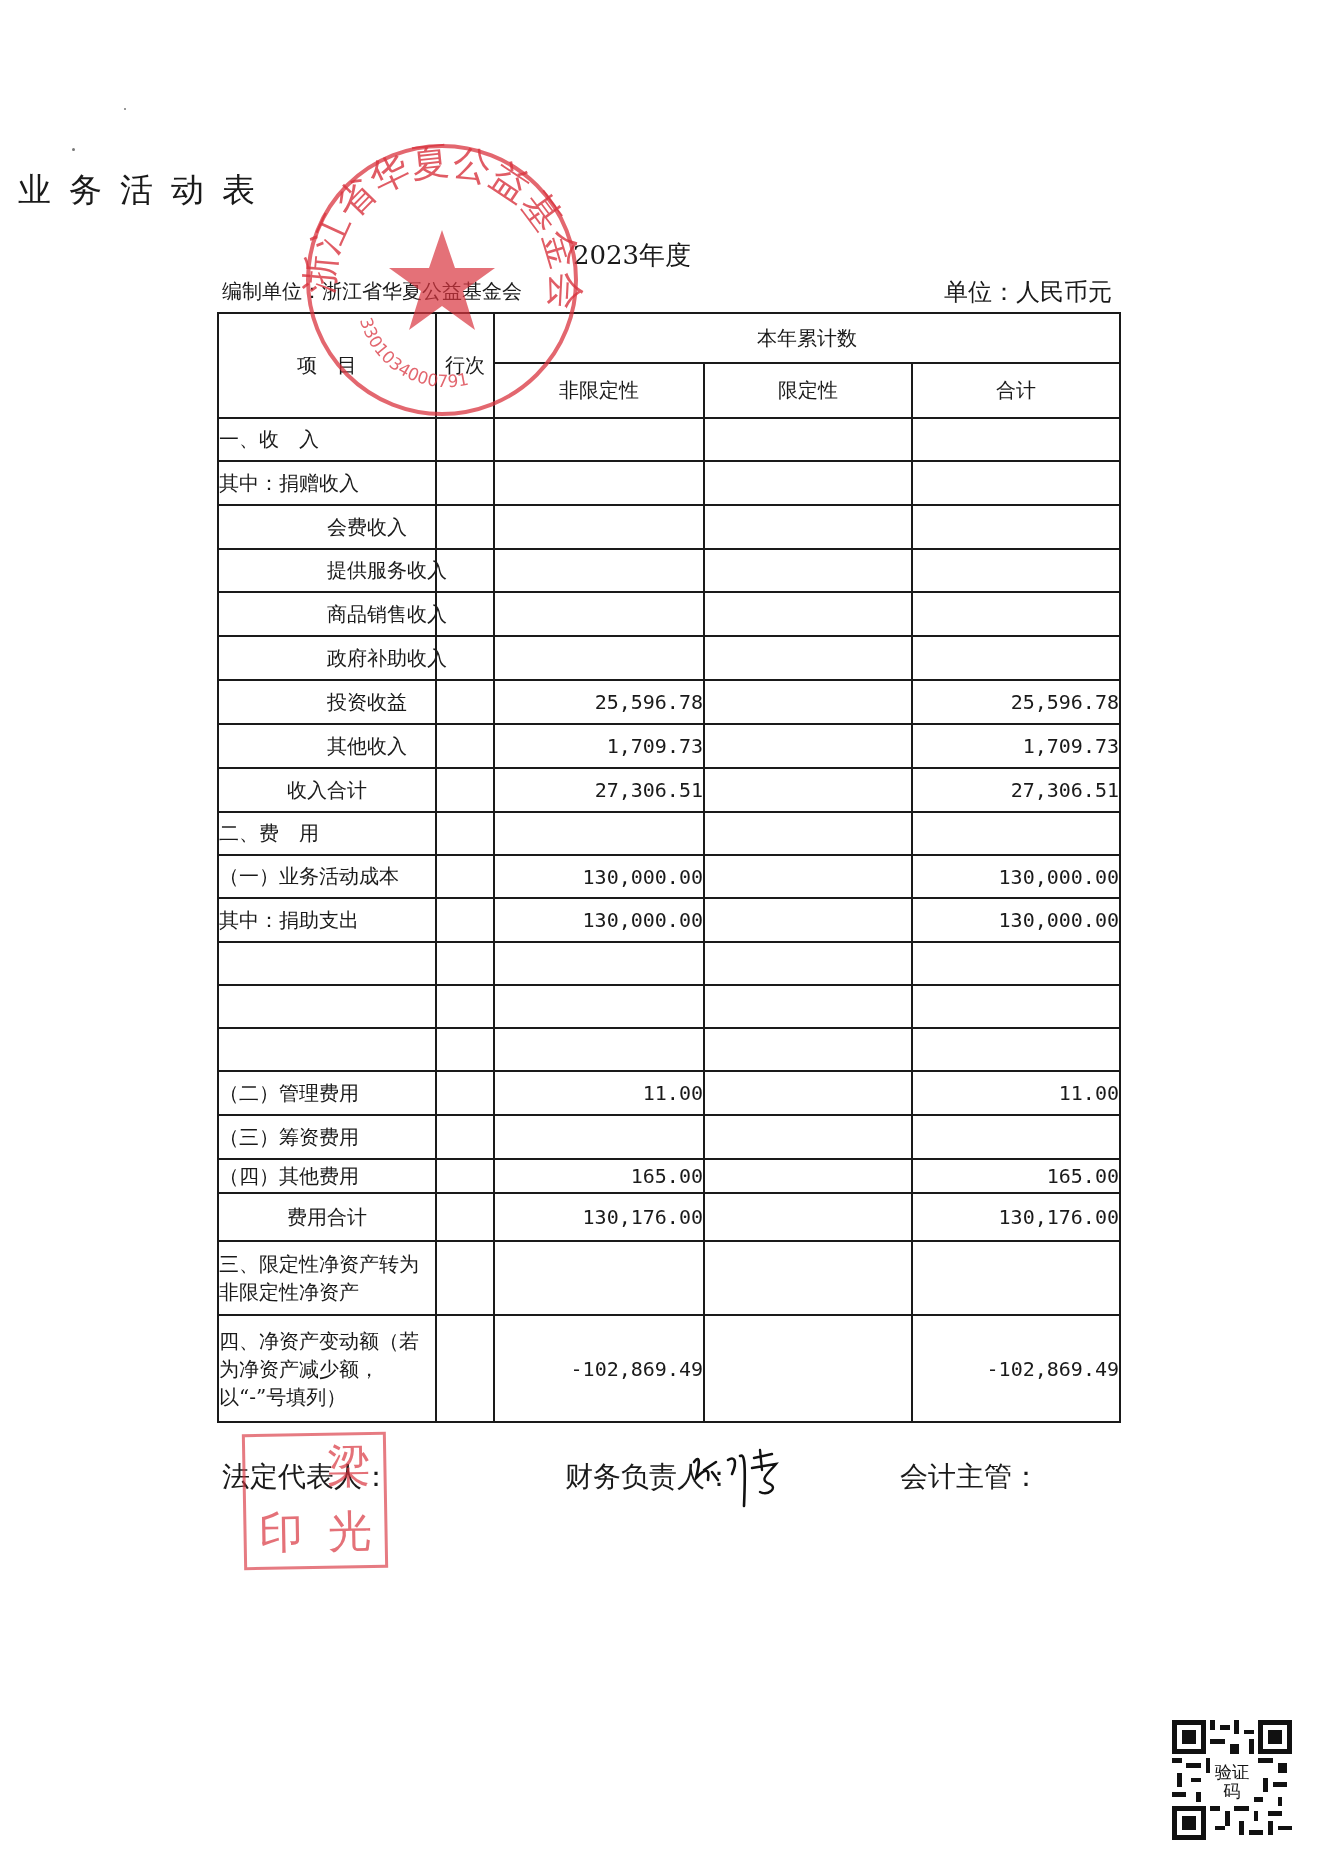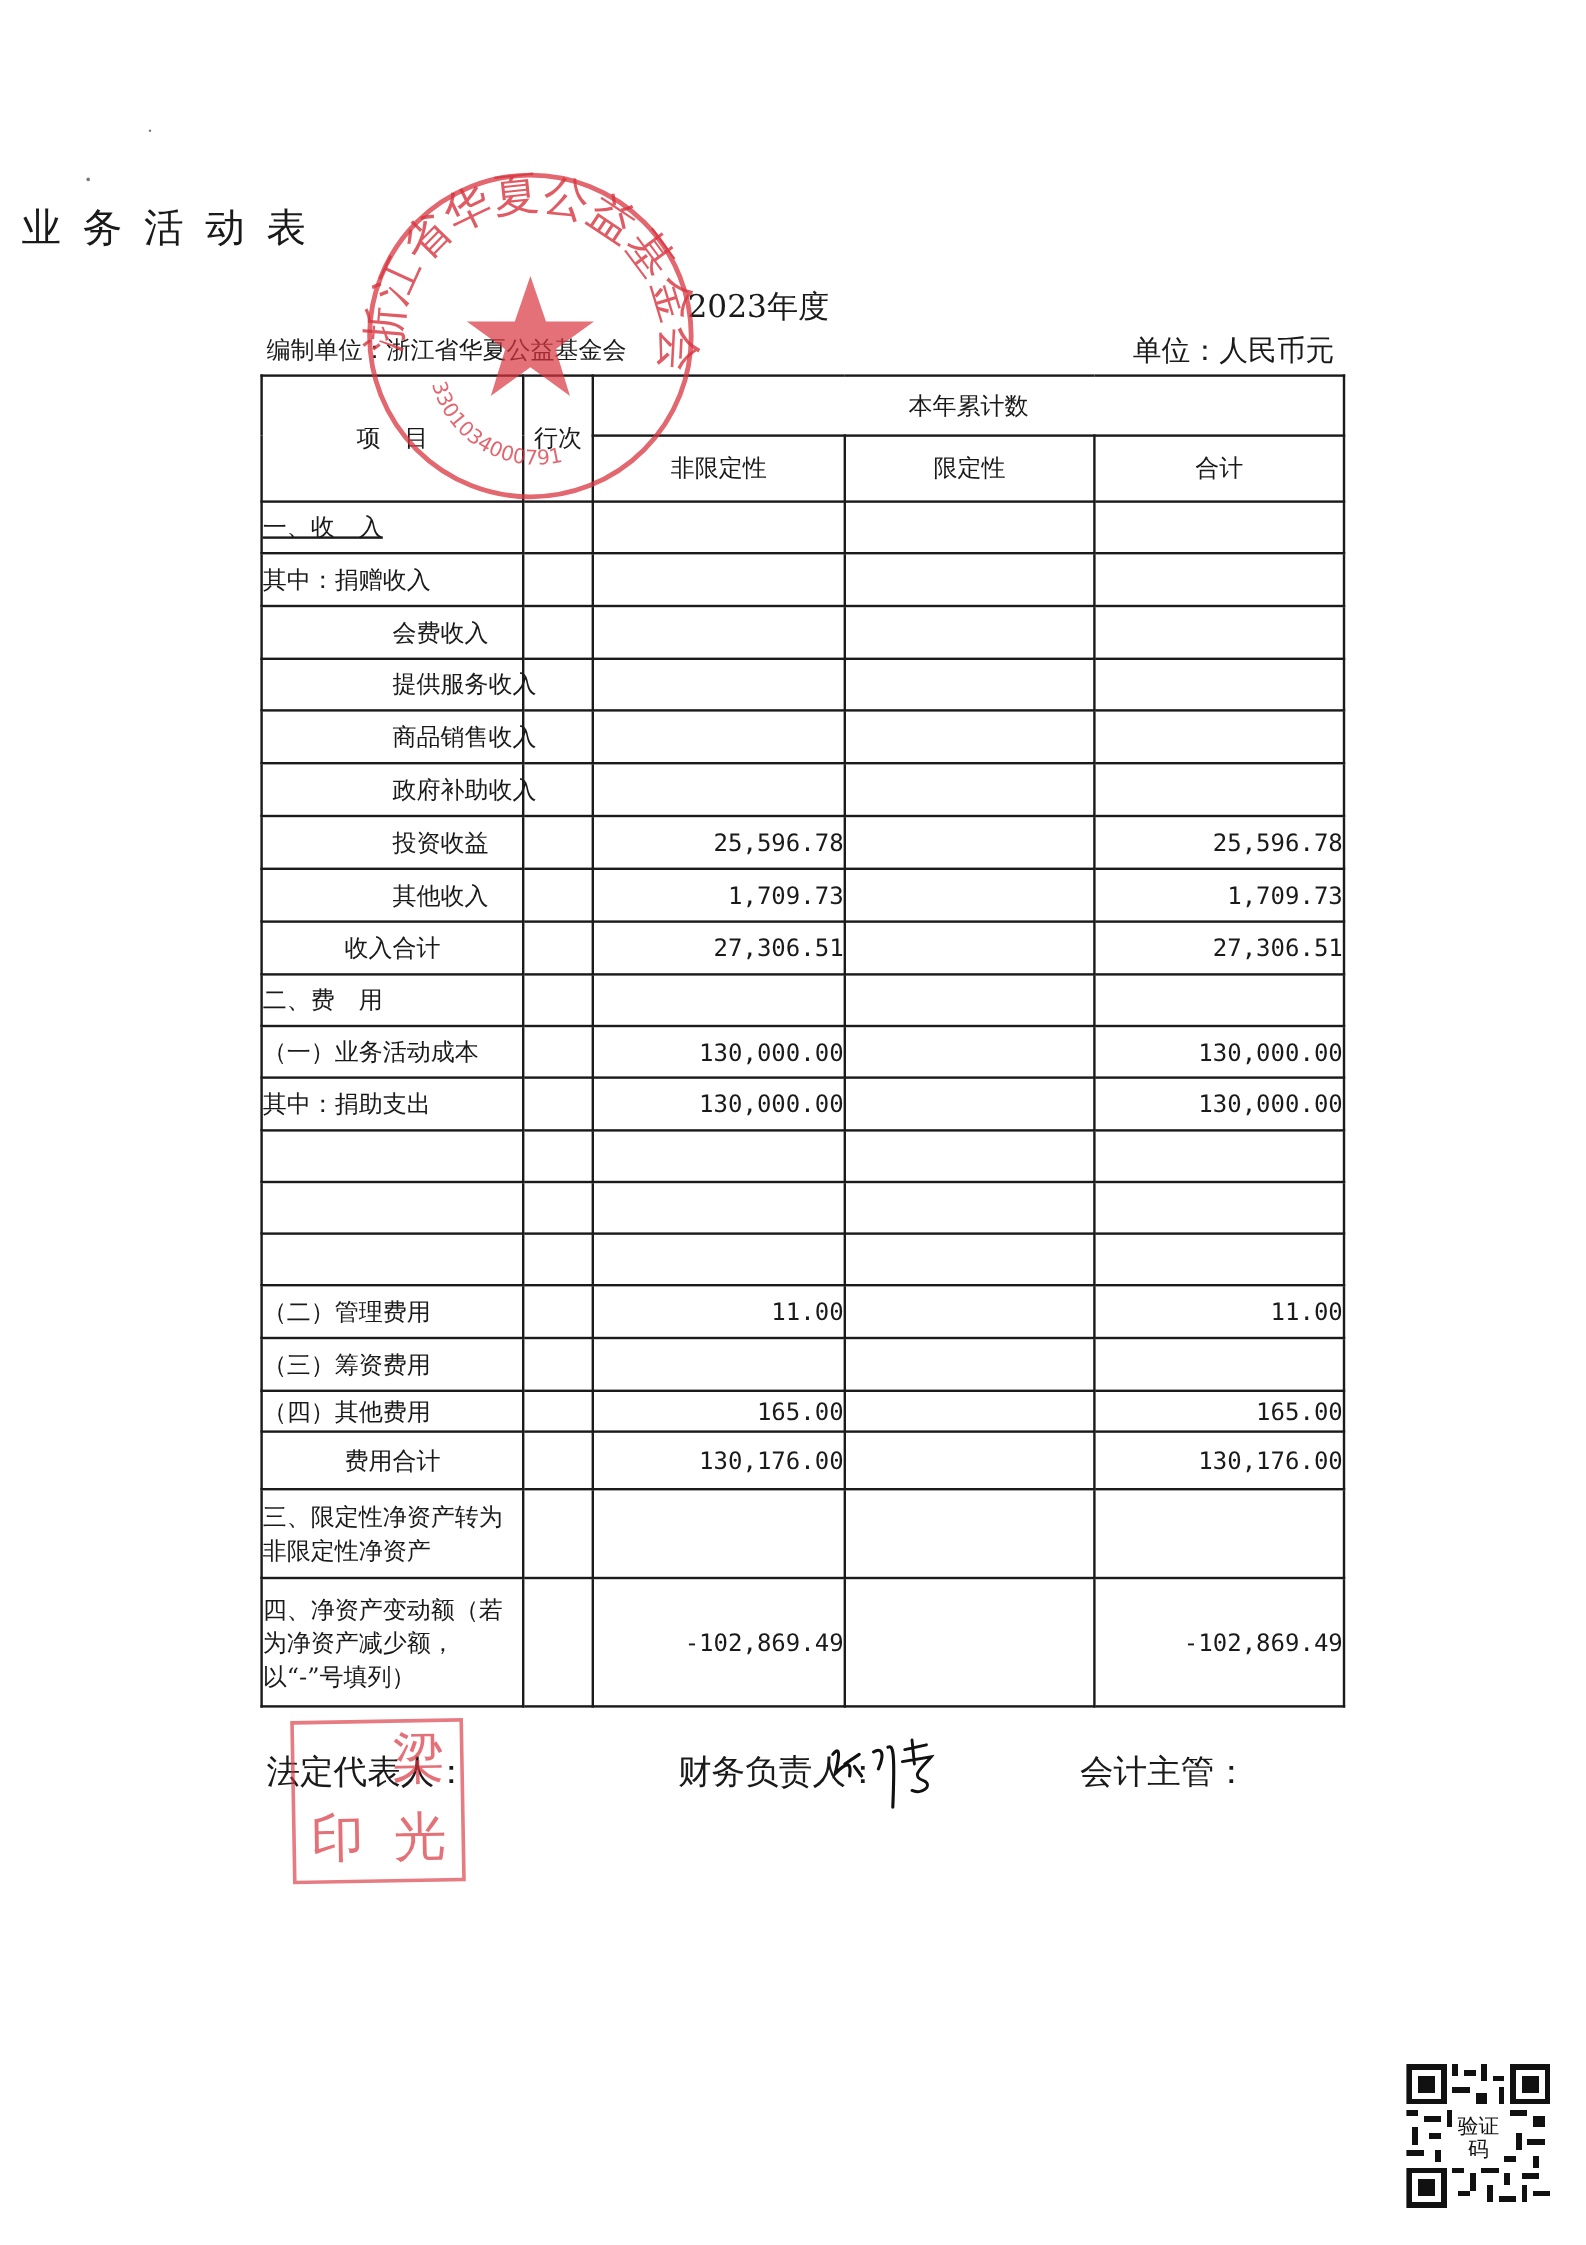--- a/index.html
+++ b/index.html
@@ -54,21 +54,21 @@
     <th rowspan="2">行次</th>
     <th colspan="3">本年累计数</th>
   </tr>
   <tr style="height:55px">
     <th>非限定性</th>
     <th>限定性</th>
     <th>合计</th>
   </tr>
   </tbody>
     <tbody id="rows">
-      <tr style="height: 43px; text-decoration: underline;">
+      <tr style="height: 43px;">
         <td class="item">一、收　入</td>
         <td></td>
         <td class="num"></td>
         <td class="num"></td>
         <td class="num"></td>
       </tr>
       <tr style="height: 44px;">
         <td class="item">其中：捐赠收入</td>
         <td></td>
         <td class="num"></td>

